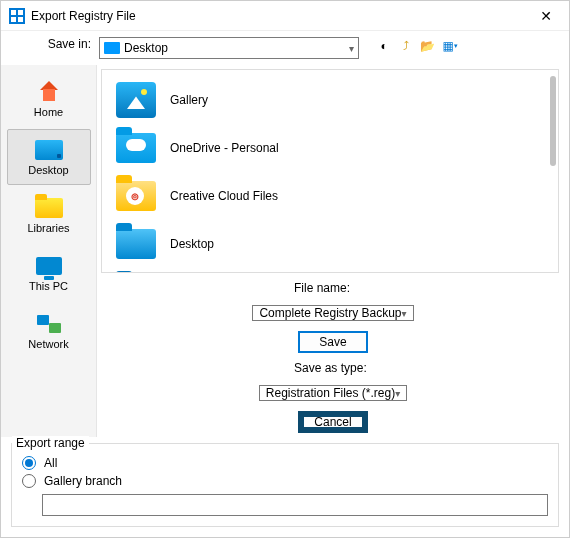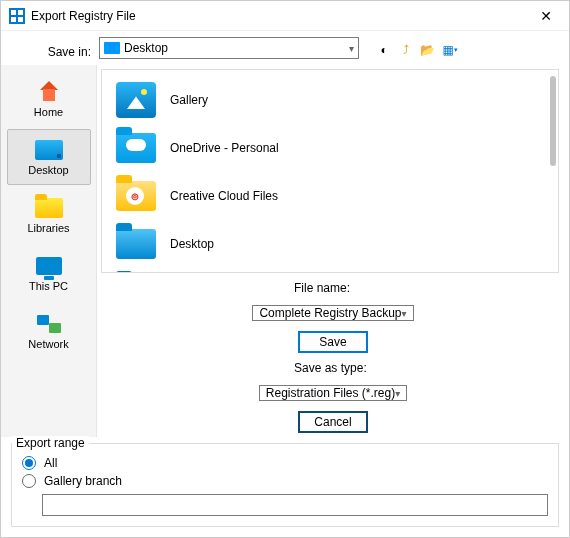--- a/index.html
+++ b/index.html
@@ -4,21 +4,21 @@
 <style>
 * { box-sizing: border-box; margin: 0; padding: 0; font-family: "Segoe UI", Tahoma, sans-serif; font-size: 12px; }
 body { background: #f0f0f0; width: 570px; height: 538px; overflow: hidden; }
 .dialog { width: 570px; height: 538px; background: #fff; border: 1px solid #ccc; display: flex; flex-direction: column; }
 
 .titlebar { height: 30px; display: flex; align-items: center; padding: 0 8px; border-bottom: 1px solid #eee; }
 .titlebar .app-icon { width: 16px; height: 16px; margin-right: 6px; display: flex; align-items: center; justify-content: center; }
 .titlebar .title { flex: 1; font-size: 12px; }
 .titlebar .close { width: 30px; height: 30px; display: flex; align-items: center; justify-content: center; cursor: pointer; font-size: 14px; }
 
-.savein-row { display: flex; align-items: flex-end; padding: 6px 10px; gap: 8px; }
+.savein-row { display: flex; align-items: flex-start; padding: 6px 10px; gap: 8px; }
 .savein-row .label { width: 80px; text-align: right; }
 .savein-row .combo { flex: 1; max-width: 260px; height: 22px; border: 1px solid #7a7a7a; background: #fff; display: flex; align-items: center; padding: 0 4px; position: relative; }
 .savein-row .combo .folder-blue { width: 16px; height: 12px; background: #0099ff; margin-right: 4px; border-radius: 1px; }
 .savein-row .combo .arrow { margin-left: auto; font-size: 10px; color: #666; }
 .toolbar-icons { display: flex; gap: 4px; margin-left: 8px; }
 .toolbar-icons span { width: 18px; height: 18px; display: flex; align-items: center; justify-content: center; cursor: pointer; font-size: 12px; }
 
 .main { flex: 1; display: flex; min-height: 0; }
 .places { width: 96px; background: #f4f4f4; border-right: 1px solid #e5e5e5; padding: 6px 0; display: flex; flex-direction: column; gap: 2px; align-items: center; }
 .place { width: 84px; height: 56px; display: flex; flex-direction: column; align-items: center; justify-content: center; gap: 2px; cursor: pointer; border: 1px solid transparent; border-radius: 2px; }
@@ -30,21 +30,21 @@
 .file-list { flex: 1; background: #fff; border: 1px solid #ddd; margin: 4px 10px 4px 4px; overflow-y: auto; padding: 6px; position: relative; }
 .file-item { display: flex; align-items: center; height: 48px; gap: 12px; padding-left: 6px; cursor: pointer; }
 .file-item .ficon { width: 44px; height: 40px; display: flex; align-items: center; justify-content: center; }
 .file-item .flabel { font-size: 12px; }
 .scrollbar-thumb { position: absolute; right: 2px; top: 6px; width: 6px; height: 90px; background: #c2c2c2; border-radius: 3px; }
 
 .fname-row { display: flex; align-items: center; padding: 4px 10px; gap: 10px; flex-direction: column; }
 .fname-row .flabel { width: 90px; text-align: left; padding-left: 6px; }
 .fname-row .fcombo { flex: 1; height: 22px; border: 1px solid #7a7a7a; display: flex; align-items: center; padding: 0 6px; background: #fff; }
 .fname-row .fcombo .arrow { margin-left: auto; font-size: 10px; color: #666; }
-.fname-row .btn { width: 70px; height: 22px; border: 2px solid #0c4a6e; background: #fdfdfd; display: flex; align-items: center; justify-content: center; cursor: pointer; }
+.fname-row .btn { width: 70px; height: 22px; border: 6px solid #0c4a6e; background: #fdfdfd; display: flex; align-items: center; justify-content: center; cursor: pointer; }
 .fname-row .btn.primary { border: 1px solid #0078d4; box-shadow: inset 0 0 0 1px #0078d4; }
 
 .export-range { border: 1px solid #dcdcdc; margin: 6px 10px 10px 10px; padding: 8px 10px 10px 10px; position: relative; }
 .export-range .legend { position: absolute; top: -8px; left: 0; background: #fff; padding: 0 4px; font-size: 12px; }
 .radio-row { display: flex; align-items: center; gap: 8px; margin: 4px 0; }
 .radio { width: 14px; height: 14px; border: 1px solid #666; border-radius: 50%; display: flex; align-items: center; justify-content: center; cursor: pointer; }
 .radio.checked { border-color: #0078d4; }
 .radio.checked::after { content: ""; width: 8px; height: 8px; background: #0078d4; border-radius: 50%; }
 .branch-input { width: 100%; height: 22px; border: 1px solid #7a7a7a; background: #fff; margin-top: 2px; margin-left: 20px; max-width: calc(100% - 20px); }
 

